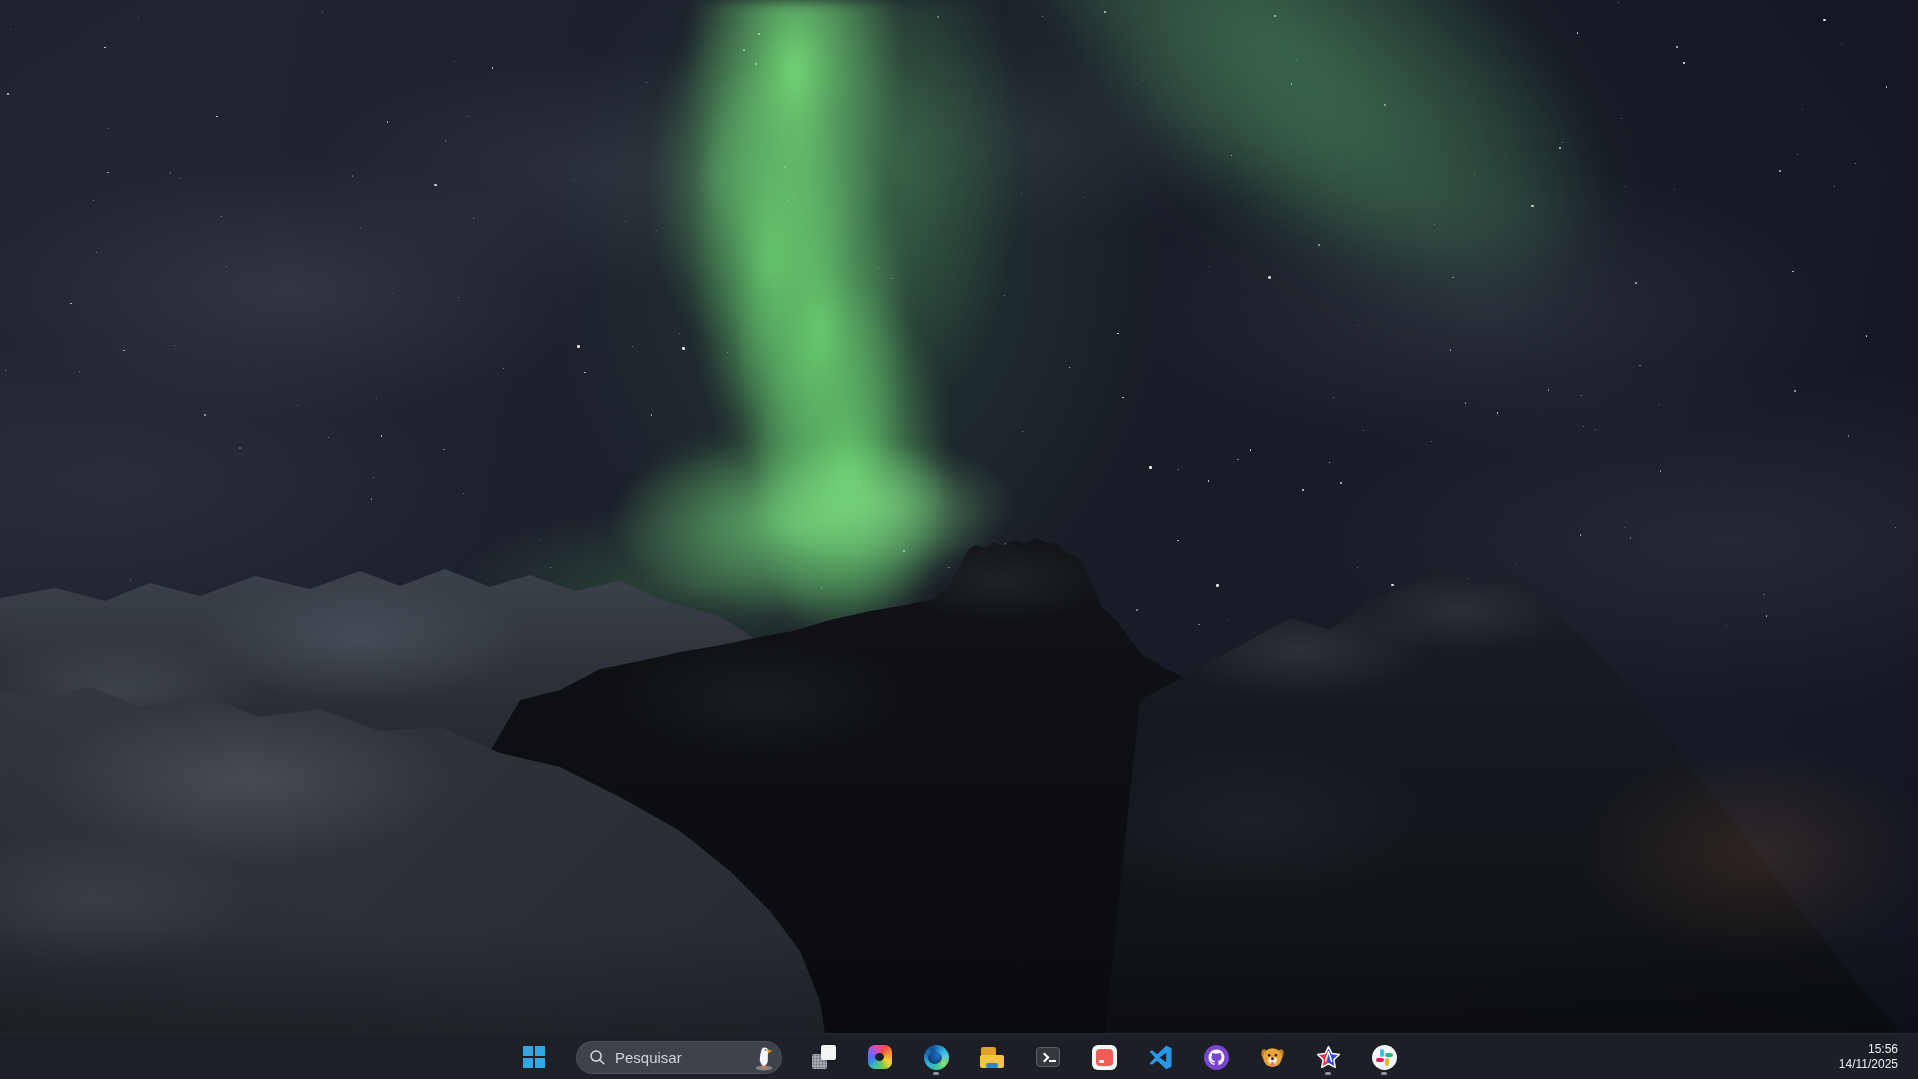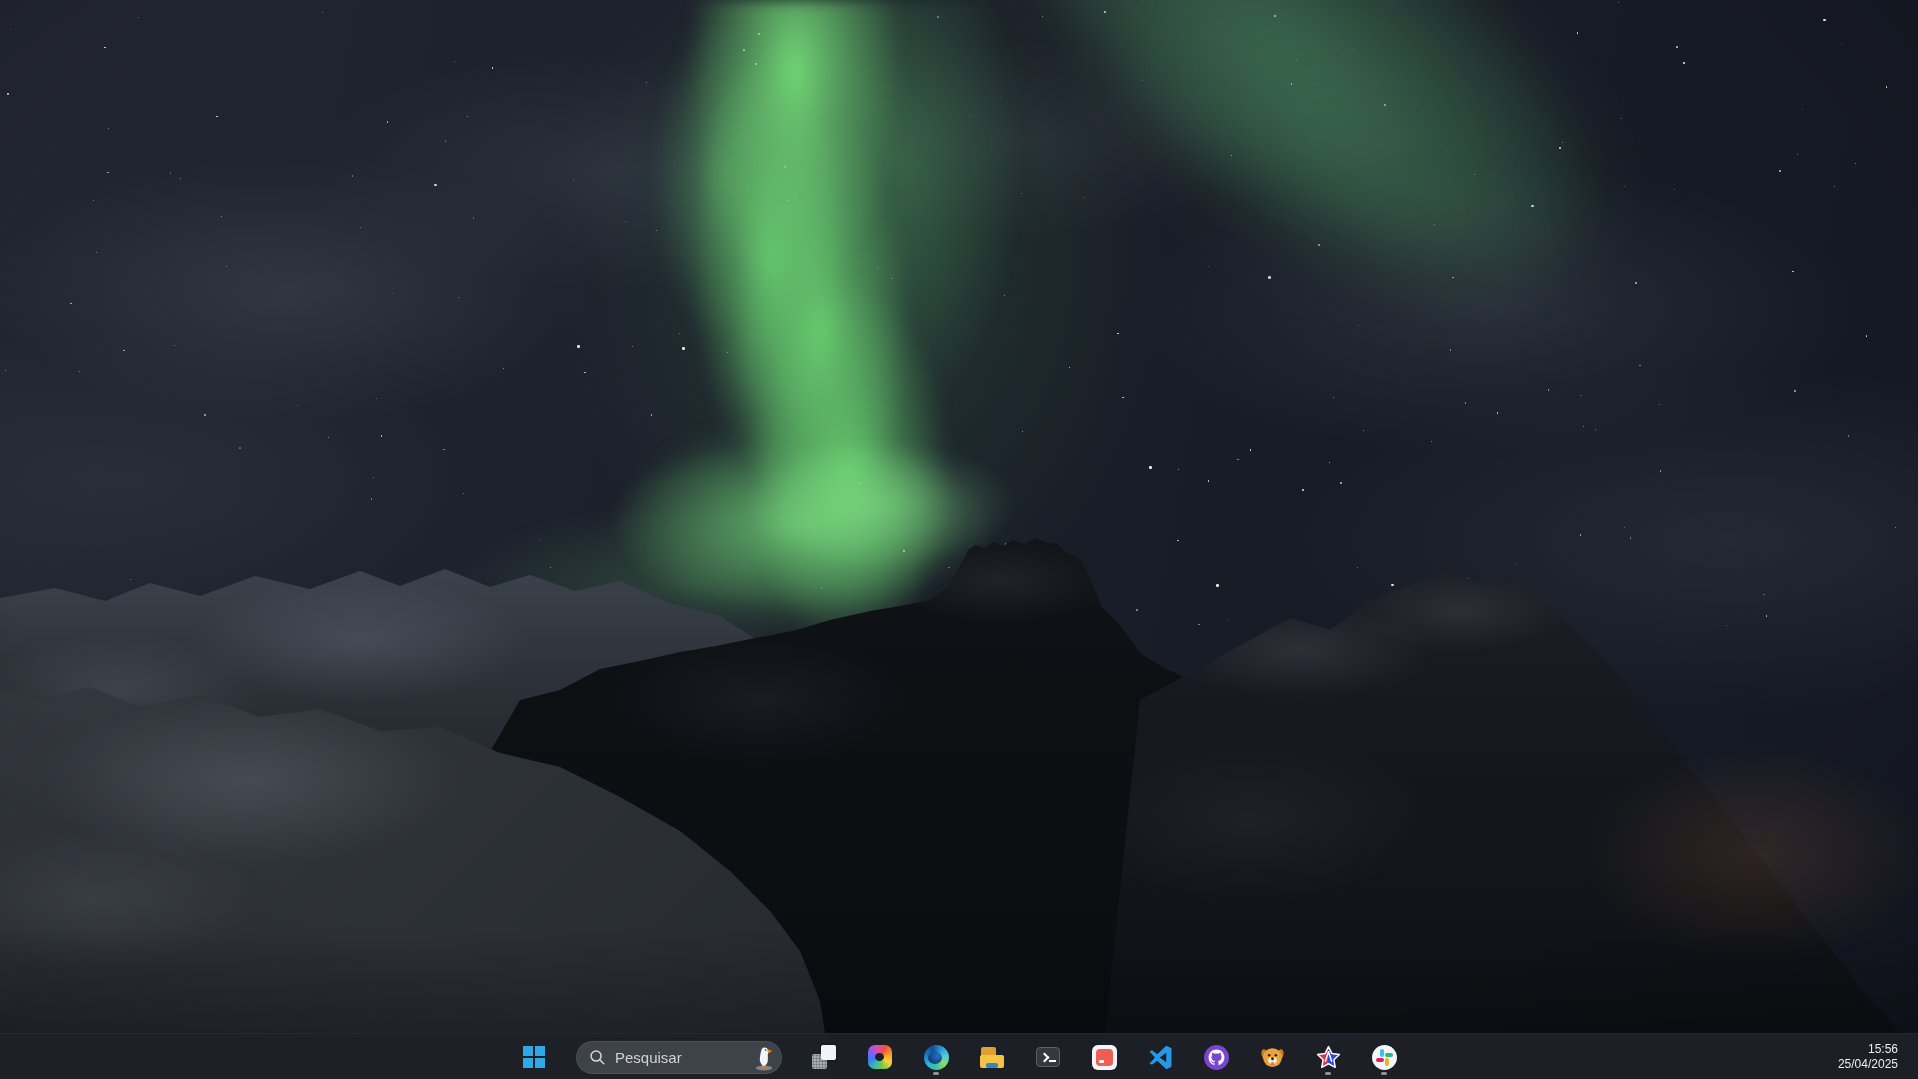--- a/index.html
+++ b/index.html
@@ -474,16 +474,16 @@
           <div class="sl sl-r"></div>
       </div>
       <div class="run-dot" style="opacity: 1;"></div>
     </div>
 
   </div>
 
   <div class="tray">
     <div class="clock">
       <div>15:56</div>
-      <div>25/04/2025</div>
+      <div>14/11/2025</div>
     </div>
   </div>
 </div>
 
 </body></html>

